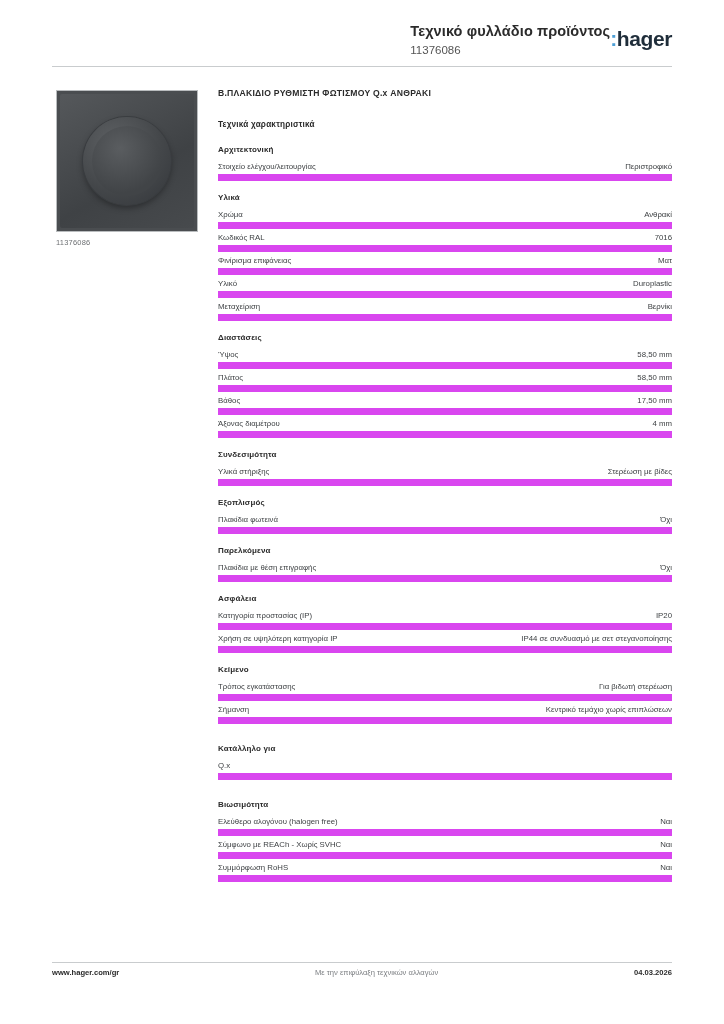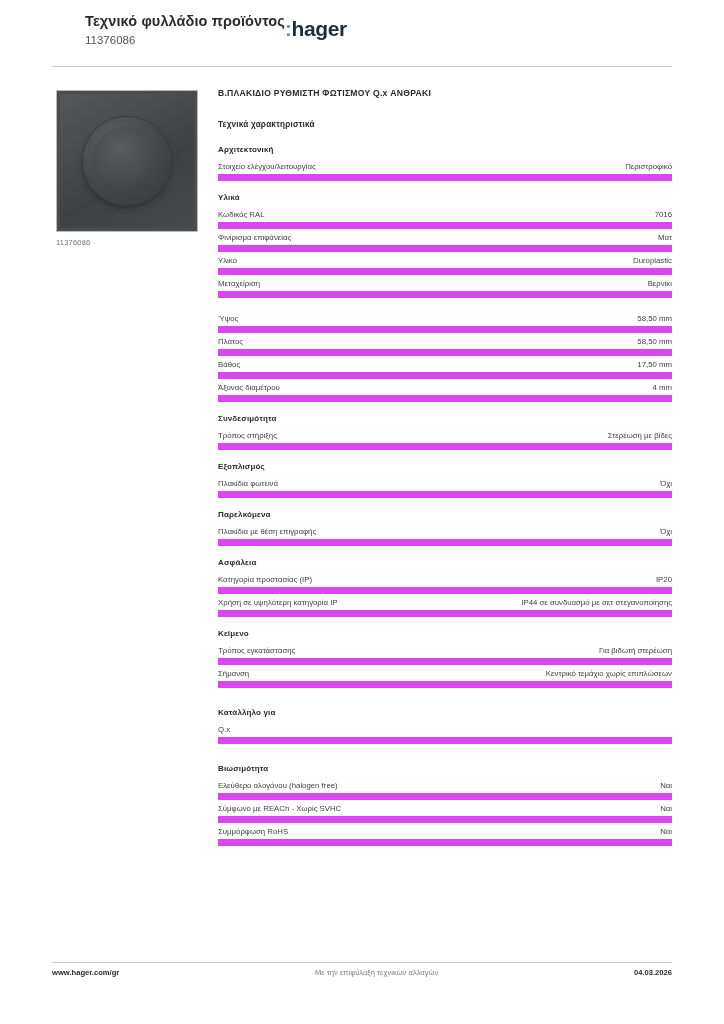--- a/index.html
+++ b/index.html
@@ -13,26 +13,25 @@
     width: 724px;
     height: 1024px;
     background: #ffffff;
     overflow: hidden;
   }
 
   
   .header {
     position: absolute;
     left: 52px;
-    top: 12px;
+    top: 22px;
     width: 620px;
     display: flex;
     align-items: flex-start;
-    justify-content: flex-start;
-    margin-left: 33px;
+    justify-content: flex-end;
   }
   .doc-title {
     font-size: 14.5px;
     font-weight: bold;
     color: #2b2b2b;
     letter-spacing: 0.1px;
     line-height: 1.35;
   }
   .doc-subtitle {
     font-size: 11.5px;
@@ -213,58 +212,63 @@
         <div class="group">
           <div class="group-head">Αρχιτεκτονική</div>
           <div class="row">
             <div class="label">Στοιχείο ελέγχου/λειτουργίας</div>
             <div class="value">Περιστροφικό</div>
           </div>
         </div>
         <div class="group">
           <div class="group-head">Υλικά</div>
           <div class="row">
+            <div class="label">Χρώμα</div>
+            <div class="value">Ανθρακί</div>
+          </div>
+          <div class="row">
             <div class="label">Κωδικός RAL</div>
             <div class="value">7016</div>
           </div>
           <div class="row">
             <div class="label">Φινίρισμα επιφάνειας</div>
             <div class="value">Ματ</div>
           </div>
           <div class="row">
             <div class="label">Υλικό</div>
             <div class="value">Duroplastic</div>
           </div>
           <div class="row">
             <div class="label">Μεταχείριση</div>
             <div class="value">Βερνίκι</div>
           </div>
         </div>
         <div class="group">
+          <div class="group-head">Διαστάσεις</div>
           <div class="row">
             <div class="label">Ύψος</div>
             <div class="value">58,50 mm</div>
           </div>
           <div class="row">
             <div class="label">Πλάτος</div>
             <div class="value">58,50 mm</div>
           </div>
           <div class="row">
             <div class="label">Βάθος</div>
             <div class="value">17,50 mm</div>
           </div>
           <div class="row">
             <div class="label">Άξονας διαμέτρου</div>
             <div class="value">4 mm</div>
           </div>
         </div>
         <div class="group">
           <div class="group-head">Συνδεσιμότητα</div>
           <div class="row">
-            <div class="label">Τρόπος στήριξης</div>
+            <div class="label">Υλικά στήριξης</div>
             <div class="value">Στερέωση με βίδες</div>
           </div>
         </div>
         <div class="group">
           <div class="group-head">Εξοπλισμός</div>
           <div class="row">
             <div class="label">Πλακίδια φωτεινά</div>
             <div class="value">Όχι</div>
           </div>
         </div>

